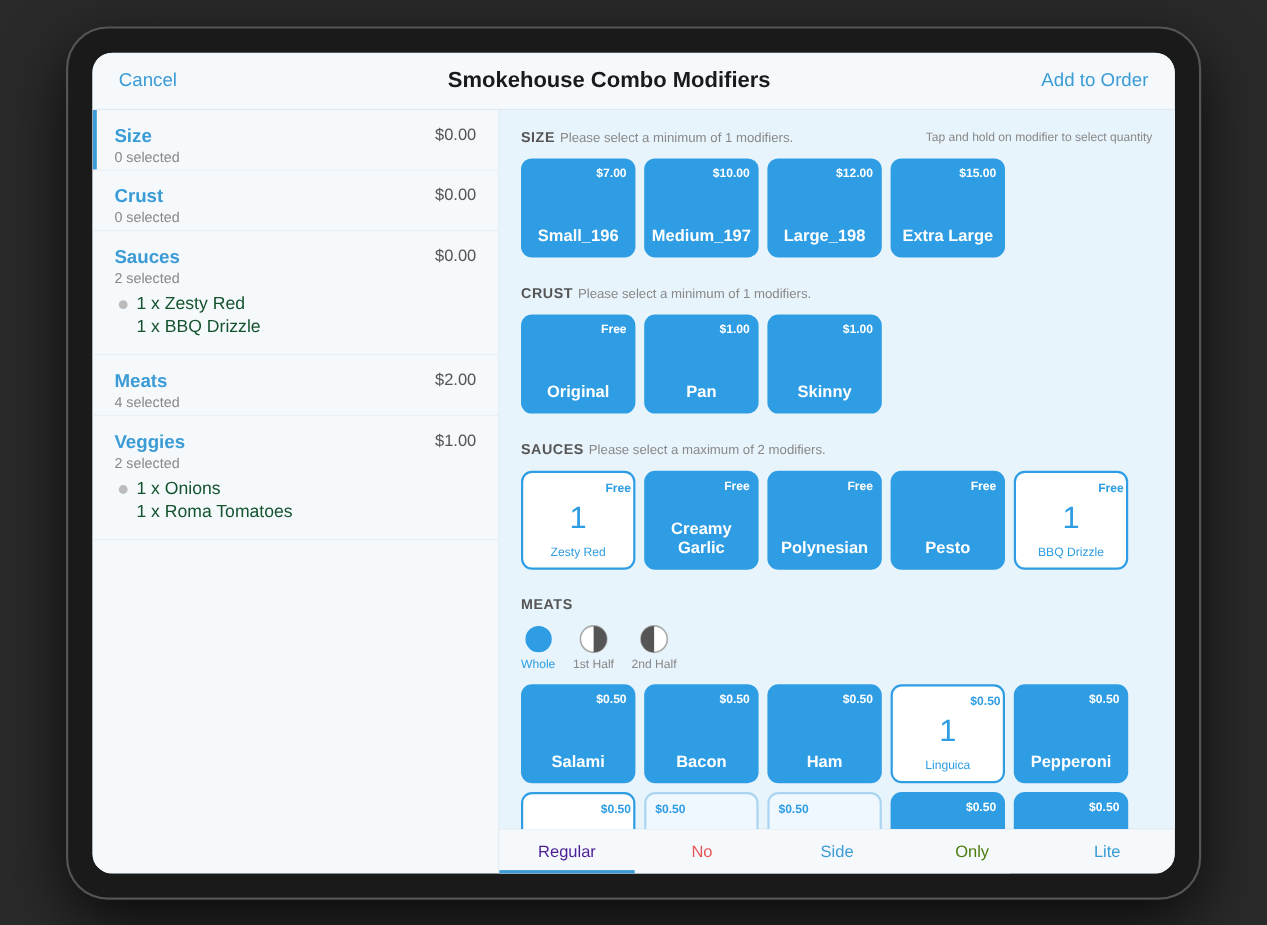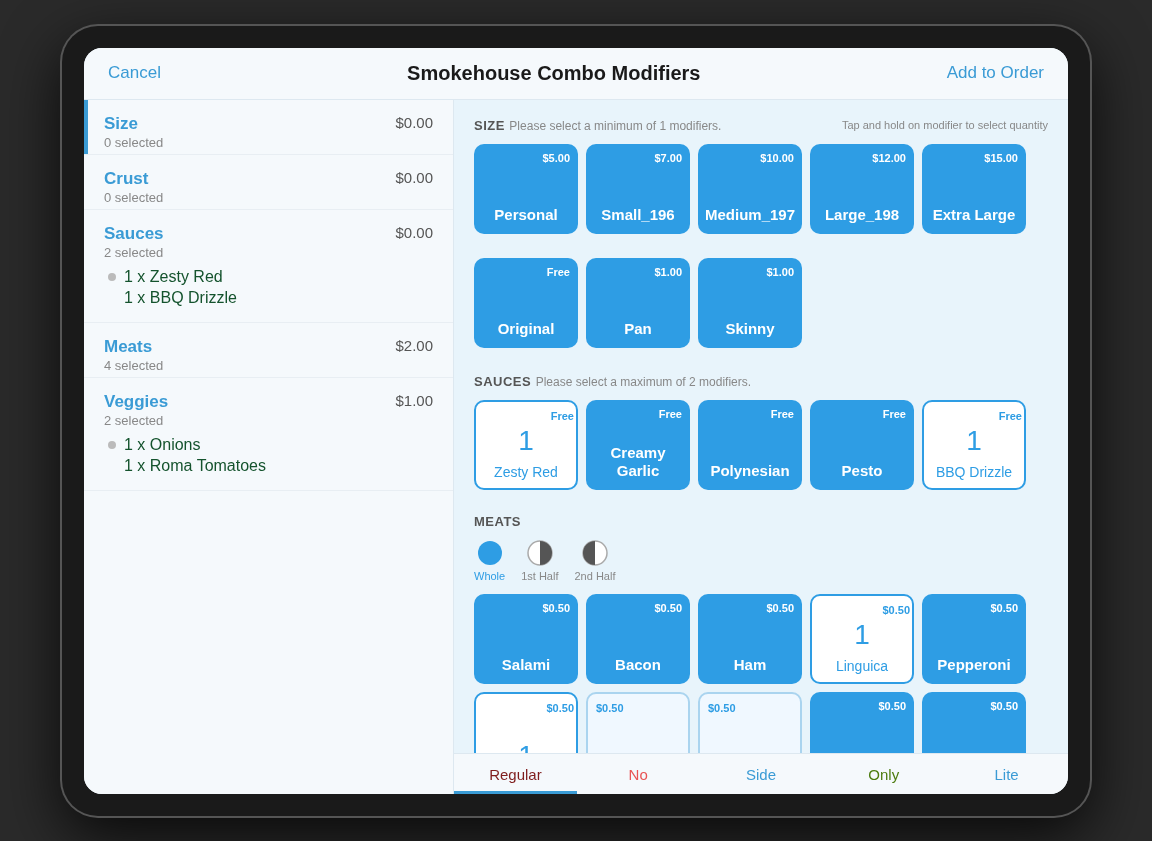--- a/index.html
+++ b/index.html
@@ -191,21 +191,21 @@
       line-height: 1.2;
       padding: 0 6px;
     }
     .mod-card-count {
       font-size: 28px;
       font-weight: 300;
       line-height: 1;
       margin-bottom: 2px;
     }
     .mod-card-sublabel {
-      font-size: 14px;
+      font-size: 11px;
       text-align: center;
       margin-top: 2px;
     }
     
     .bottom-bar {
       background: #f5f9fc;
       border-top: 1px solid #dde8f0;
       display: flex;
       align-items: stretch;
       flex-shrink: 0;
@@ -220,21 +220,21 @@
       flex: 1;
       text-align: center;
       padding: 12px 0 8px;
       cursor: pointer;
       font-size: 15px;
       color: #3a9bd5;
       border-bottom: 3px solid transparent;
       position: relative;
     }
     .bottom-tab.active {
-      color: #7f1d1d;
+      color: #4c1d95;
       border-bottom: 3px solid #3a9bd5;
     }
     .bottom-tab.red {
       color: #e85454;
     }
     .bottom-tab.purple {
       color: #4d7c0f;
     }
     
     .portion-selector {
@@ -351,43 +351,45 @@
           <div class="modifier-section">
             <div class="modifier-section-header">
               <div>
                 <span class="modifier-section-label">SIZE</span>
                 <span class="modifier-section-hint"> Please select a minimum of 1 modifiers.</span>
               </div>
               <span class="modifier-section-tap">Tap and hold on modifier to select quantity</span>
             </div>
             <div class="modifier-grid">
               <div class="mod-card">
-                <span class="mod-card-price">$5.00</span>
-                <span class="mod-card-name">Personal</span>
-              </div>
-              <div class="mod-card">
                 <span class="mod-card-price">$7.00</span>
                 <span class="mod-card-name">Small_196</span>
               </div>
               <div class="mod-card">
                 <span class="mod-card-price">$10.00</span>
                 <span class="mod-card-name">Medium_197</span>
               </div>
               <div class="mod-card">
                 <span class="mod-card-price">$12.00</span>
                 <span class="mod-card-name">Large_198</span>
               </div>
               <div class="mod-card">
                 <span class="mod-card-price">$15.00</span>
                 <span class="mod-card-name">Extra Large</span>
               </div>
             </div>
           </div>
 
           <div class="modifier-section">
+            <div class="modifier-section-header">
+              <div>
+                <span class="modifier-section-label">CRUST</span>
+                <span class="modifier-section-hint"> Please select a minimum of 1 modifiers.</span>
+              </div>
+            </div>
             <div class="modifier-grid">
               <div class="mod-card">
                 <span class="mod-card-price">Free</span>
                 <span class="mod-card-name">Original</span>
               </div>
               <div class="mod-card">
                 <span class="mod-card-price">$1.00</span>
                 <span class="mod-card-name">Pan</span>
               </div>
               <div class="mod-card">

